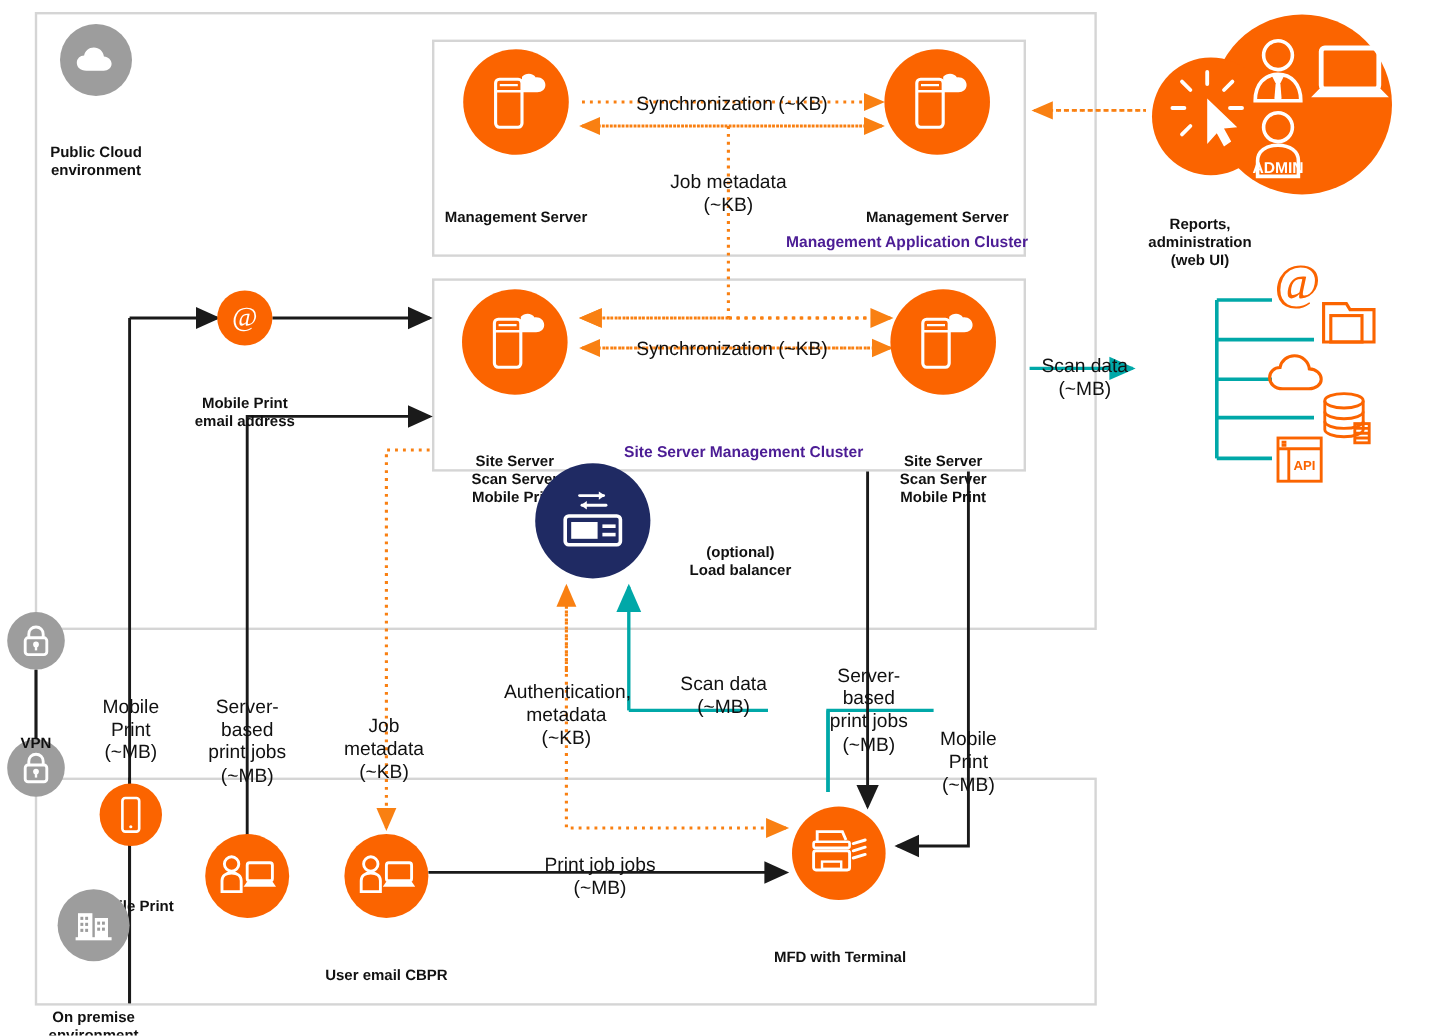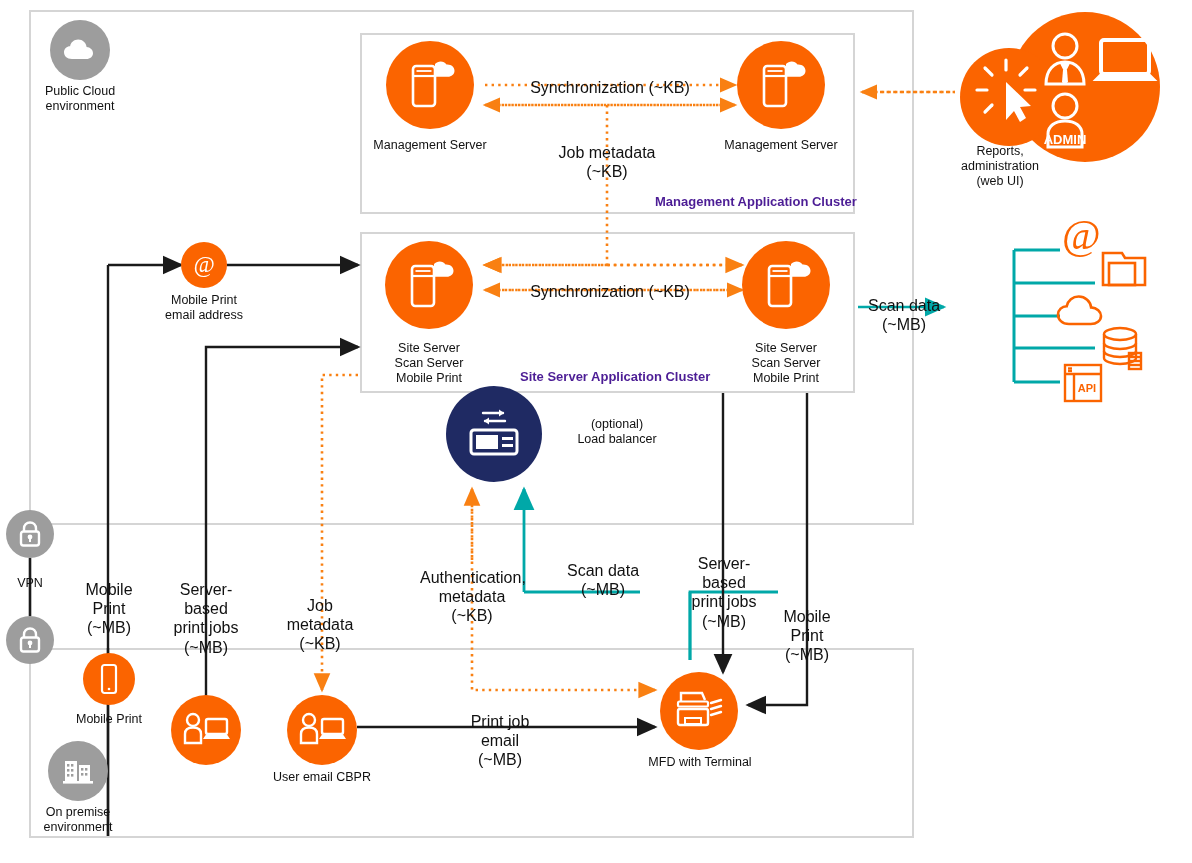--- a/index.html
+++ b/index.html
@@ -3,40 +3,40 @@
 <meta charset="utf-8">
 <style>
   html,body{margin:0;padding:0;background:#ffffff;}
   body{width:1192px;height:863px;position:relative;overflow:hidden;
        font-family:"Liberation Sans","DejaVu Sans",sans-serif;}
   #stage{position:absolute;left:0;top:0;width:1192px;height:863px;}
   svg.layer{position:absolute;left:0;top:0;width:1192px;height:863px;overflow:visible;}
   .node{position:absolute;}
   .circ{border-radius:50%;display:flex;align-items:center;justify-content:center;}
   .lbl{position:absolute;text-align:center;color:#111;line-height:1.18;white-space:pre-line;}
-  .lbl.bold{font-weight:normal;}
+  .lbl.bold{font-weight:bold;margin-top:36px;}
   .flowlbl{position:absolute;text-align:center;color:#111;line-height:1.2;white-space:pre-line;font-size:16px;}
   .clusterlbl{position:absolute;color:#4c1d95;font-weight:bold;font-size:13px;white-space:nowrap;}
   .box{position:absolute;border:2px solid #d5d5d5;background:transparent;box-sizing:border-box;}
 </style>
 </head>
 <body>
 
 <div id="stage">
 
   <div class="box" style="left:29px;top:10px;width:885px;height:515px;"></div>
   <div class="box" style="left:29px;top:648px;width:885px;height:190px;"></div>
 
   <div style="position:absolute;left:29px;top:525px;width:2px;height:123px;background:#D5D5D5;"></div>
 
   <div class="box" style="left:360px;top:33px;width:495px;height:181px;"></div>
   <div class="box" style="left:360px;top:232px;width:495px;height:161px;"></div>
 
   <div class="clusterlbl" style="left:655px;top:194px;">Management Application Cluster</div>
-  <div class="clusterlbl" style="left:520px;top:369px;">Site Server Application Cluster</div>
+  <div class="clusterlbl" style="left:520px;top:369px;">Site Server Management Cluster</div>
 
   <svg class="layer" viewBox="0 0 1192 863">
     <defs>
       <marker id="ab" markerWidth="9" markerHeight="9" refX="7.5" refY="4.5" orient="auto">
         <path d="M0,0.6 L8.6,4.5 L0,8.4 z" fill="#1A1A1A"></path>
       </marker>
       <marker id="at" markerWidth="9" markerHeight="9" refX="7.5" refY="4.5" orient="auto">
         <path d="M0,0.8 L8.4,4.5 L0,8.2 z" fill="#00A8A8"></path>
       </marker>
       <marker id="ao" markerWidth="8" markerHeight="8" refX="6.4" refY="4" orient="auto">
@@ -145,21 +145,21 @@
   <div class="flowlbl" style="left:420px;top:568px;width:104px;">Authentication,
 metadata
 (~KB)</div>
   <div class="flowlbl" style="left:562px;top:561px;width:82px;">Scan data
 (~MB)</div>
   <div class="flowlbl" style="left:678px;top:554px;width:92px;">Server-based
 print jobs
 (~MB)</div>
   <div class="flowlbl" style="left:766px;top:607px;width:82px;">Mobile Print
 (~MB)</div>
-  <div class="flowlbl" style="left:452px;top:712px;width:96px;">Print job email
+  <div class="flowlbl" style="left:452px;top:712px;width:96px;">Print job jobs
 (~MB)</div>
 
   <div class="node circ" style="left:50px;top:20px;width:60px;height:60px;background:#9D9D9D;">
     <svg width="34" height="26" viewBox="0 0 34 26">
       <path d="M9,22 C3.7,22 1,18.8 1,15.3 C1,11.9 3.8,9.3 7.1,9.3 C7.8,5.4 11.1,2.6 15.2,2.6 C19.6,2.6 23.2,5.9 23.6,10.1 C27.2,10.3 30,13 30,16.2 C30,19.5 27,22 23.4,22 Z" fill="#ffffff"></path>
     </svg>
   </div>
   <div class="lbl bold" style="left:10px;top:84px;width:140px;font-size:12.5px;">Public Cloud
 environment</div>
 

